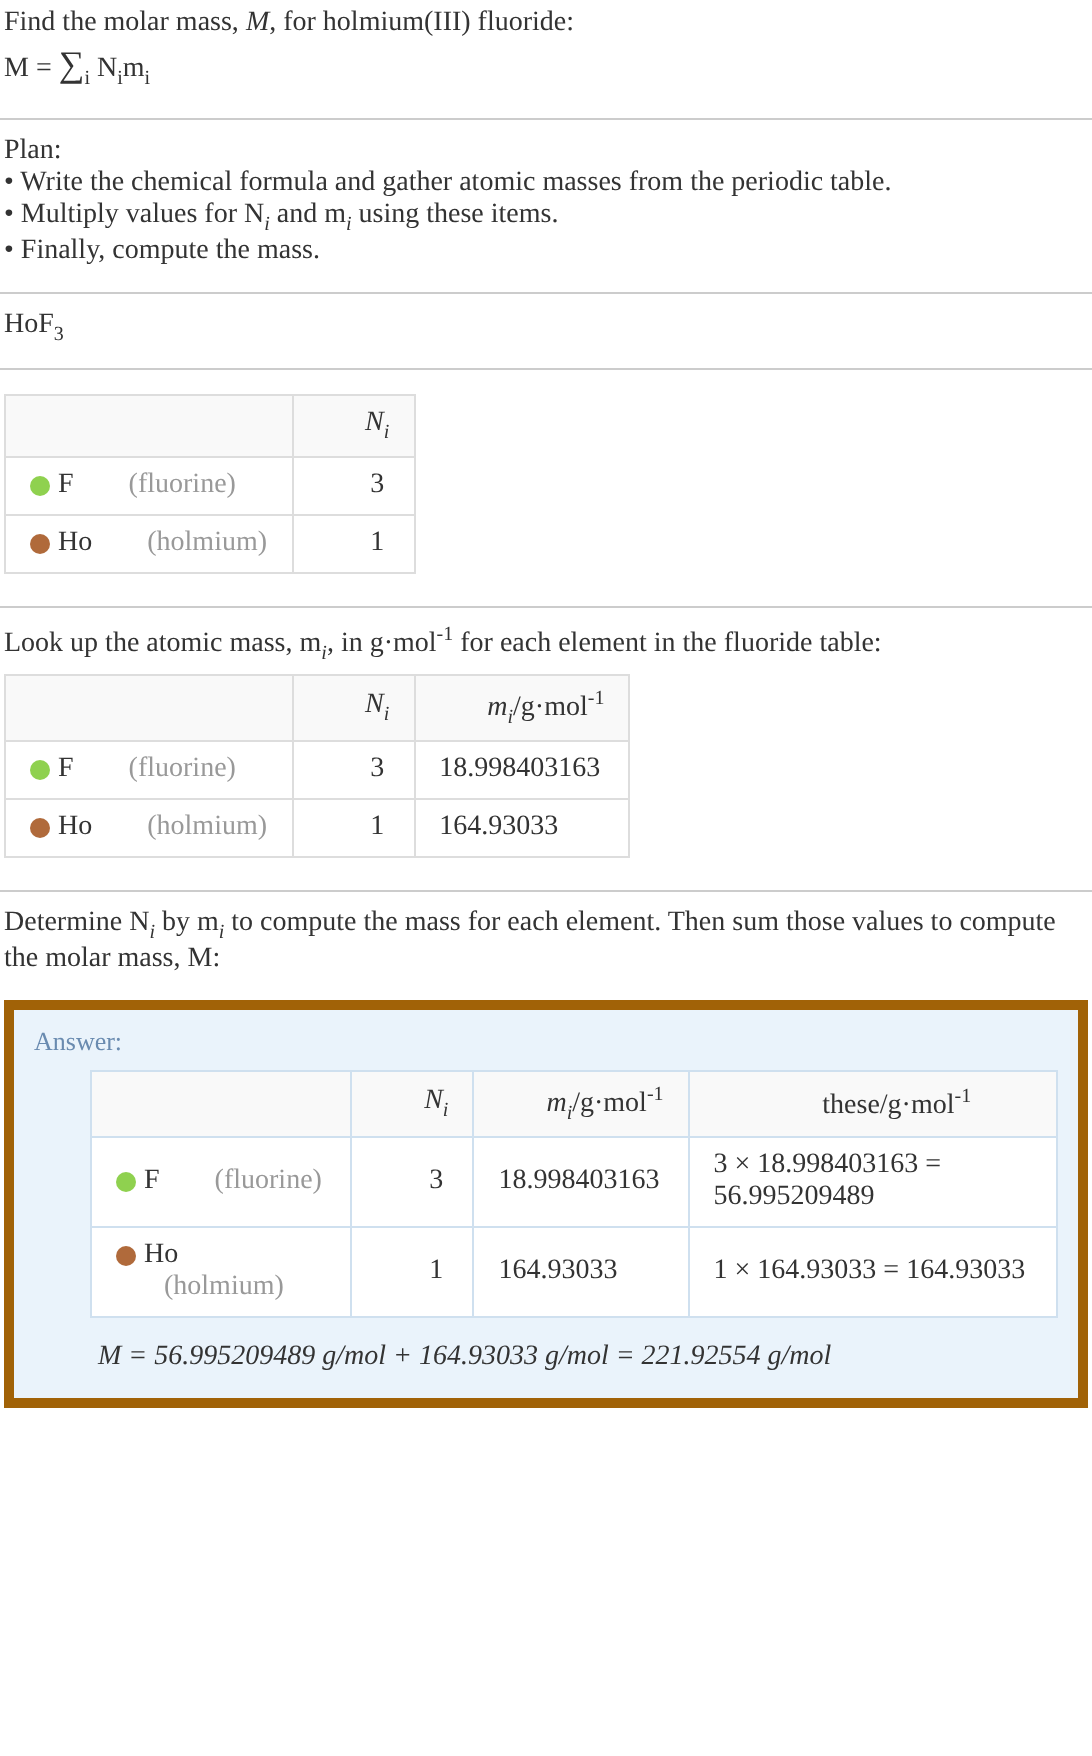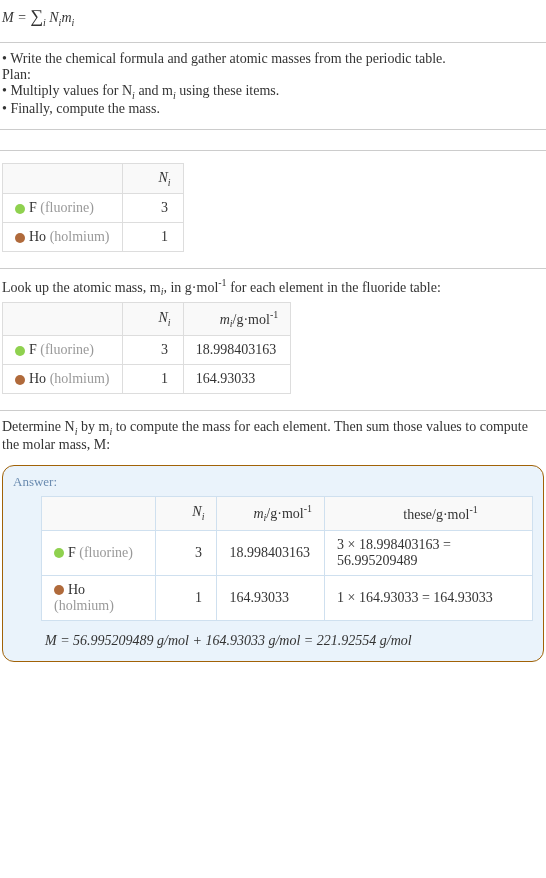--- a/index.html
+++ b/index.html
@@ -13,21 +13,20 @@
   }
   .section {
     padding: 4px 2px 8px 2px;
   }
   hr {
     border: none;
     border-top: 1px solid #ccc;
     margin: 4px 0;
   }
   .formula {
-    font-style: italic;
     padding: 2px 0;
   }
   .sum {
     font-size: 18px;
   }
   .sub {
     font-size: 10px;
     vertical-align: sub;
   }
   .sup {
@@ -42,35 +41,36 @@
     border: 1px solid #ddd;
     padding: 6px 12px;
     text-align: left;
     font-weight: normal;
   }
   th {
     background: #f9f9f9;
   }
   .el-label {
     color: #999;
+    margin-left: 24px;
   }
   .dot {
     display: inline-block;
     width: 10px;
     height: 10px;
     border-radius: 50%;
     margin-right: 4px;
     vertical-align: middle;
   }
   .dot-f { background: #8fd14f; }
   .dot-ho { background: #b06a3b; }
   .answer-box {
-    border: 1px solid #a16207;
+    border: 5px solid #a16207;
     background: #eaf3fb;
-    border-radius: 12px;
+    border-radius: 0;
     padding: 8px 10px 10px 10px;
     margin: 4px 2px;
   }
   .answer-title {
     color: #6a8bb0;
     font-size: 13px;
     margin-bottom: 6px;
   }
   .answer-box table {
     background: #fff;
@@ -85,37 +85,41 @@
     font-family: Liberation Serif, serif;
   }
   .center { text-align: center; padding-left: 36px; }
   .ital { font-style: italic; }
   .indent { padding-left: 28px; }
 </style>
 </head>
 <body>
 
 <div class="section">
+  <div>Find the molar mass, <span class="ital">M</span>, for holmium(III) fluoride:</div>
   <div class="formula">
     <span>M</span> = <span class="sum">∑</span><span class="sub">i</span> <span>N</span><span class="sub">i</span><span>m</span><span class="sub">i</span>
   </div>
 </div>
 <hr>
 
 <div class="section">
+  <div>Plan:</div>
   <div>• Write the chemical formula and gather atomic masses from the periodic table.</div>
-  <div>Plan:</div>
   <div>
     <span>• Multiply values for N</span><span class="ital sub">i</span><span> and m</span><span class="ital sub">i</span><span> using these items.</span>
   </div>
   <div>• Finally, compute the mass.</div>
 </div>
 <hr>
 
 <div class="section">
+  <div>
+    <span>HoF</span><span class="sub">3</span>
+  </div>
 </div>
 <hr>
 
 <div class="section">
   <table>
     <tbody>
         <tr>
       <th></th>
       <th class="center ital"><span>N</span><span class="sub">i</span></th>
     </tr>

